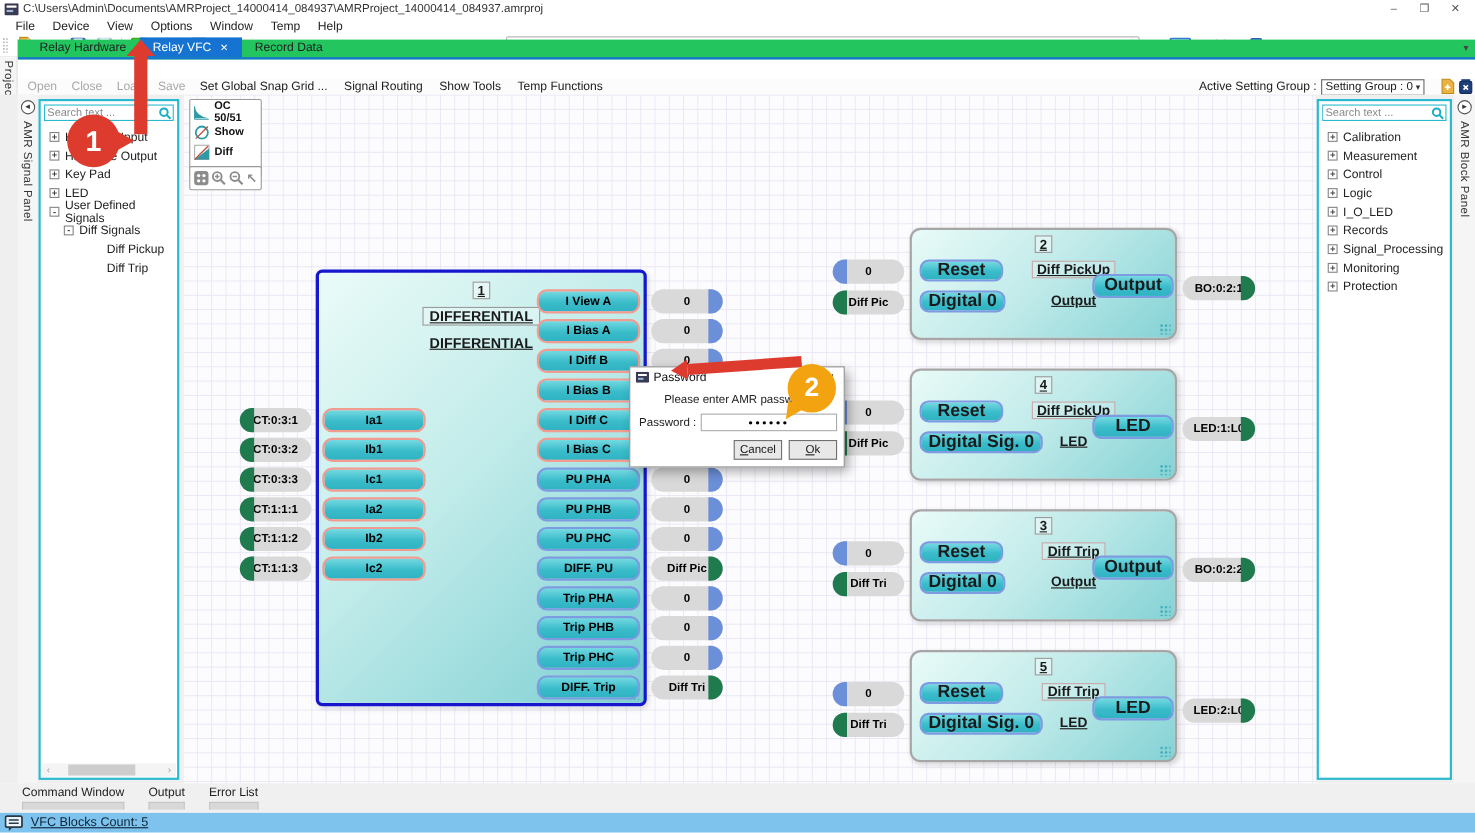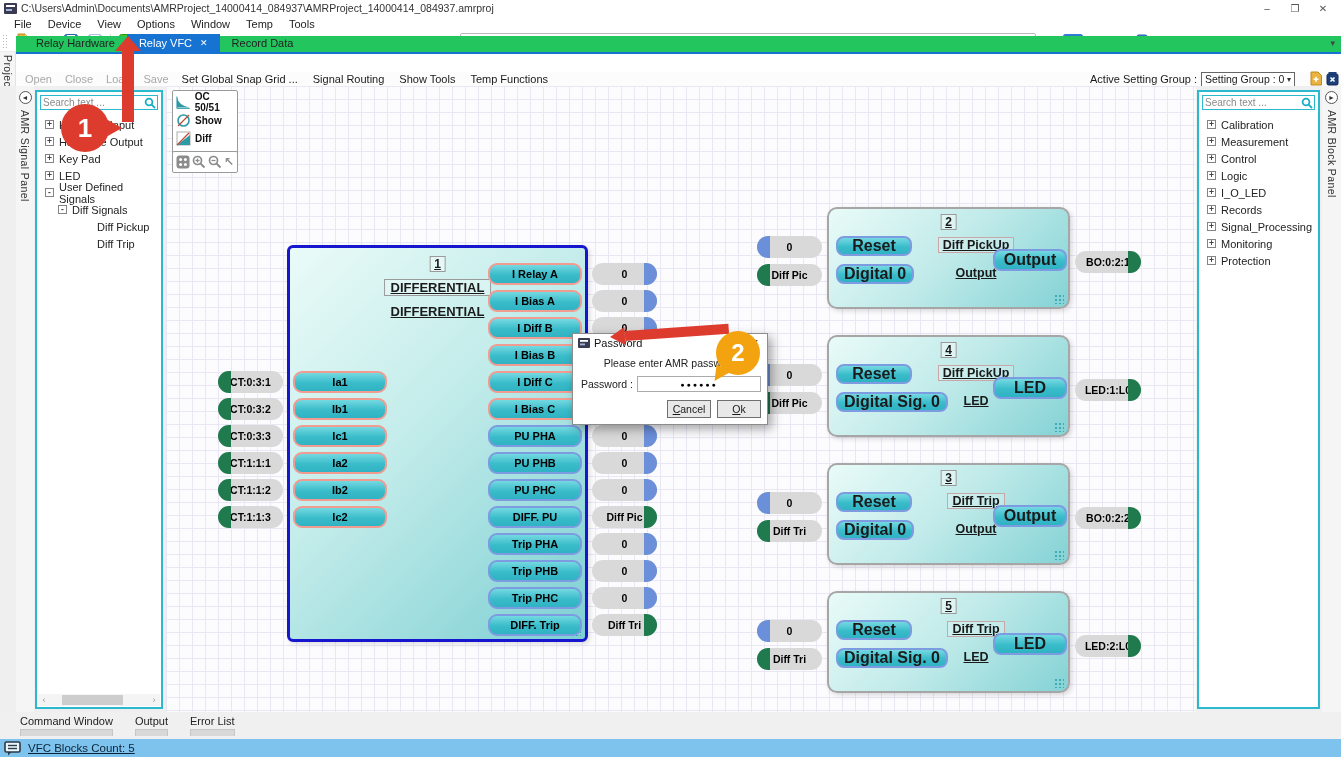--- a/index.html
+++ b/index.html
@@ -184,21 +184,21 @@
   </div>
 
   <div id="menubar">
 
   <span>File</span>
       <span>Device</span>
       <span>View</span>
       <span>Options</span>
       <span>Window</span>
       <span>Temp</span>
-      <span>Tools</span>
+      <span>Help</span>
     </div>
 
   <div id="toolbar">
     <div class="grip"></div>
     <div class="tbtn">
         <svg width="15" height="16" viewBox="0 0 15 16">
           <path d="M2 1 h7 l4 4 v10 h-11 z" fill="#E9B241" stroke="#C08A1E"></path>
           <path d="M9 1 l4 4 h-4 z" fill="#F6D98A"></path>
           <rect x="5" y="8" width="5" height="1.6" fill="#fff"></rect>
           <rect x="6.7" y="6.3" width="1.6" height="5" fill="#fff"></rect>
@@ -487,21 +487,21 @@
           <div class="tpill" data-type="analog">
             <span>Ib2</span>
           </div>
           <div class="tpill" data-type="analog">
             <span>Ic2</span>
           </div>
         </div>
       <div class="col" id="col-out">
 
       <div class="tpill" data-type="analog">
-            <span>I Relay A</span>
+            <span>I View A</span>
           </div>
           <div class="tpill" data-type="analog">
             <span>I Bias A</span>
           </div>
           <div class="tpill" data-type="analog">
             <span>I Diff B</span>
           </div>
           <div class="tpill" data-type="analog">
             <span>I Bias B</span>
           </div>

